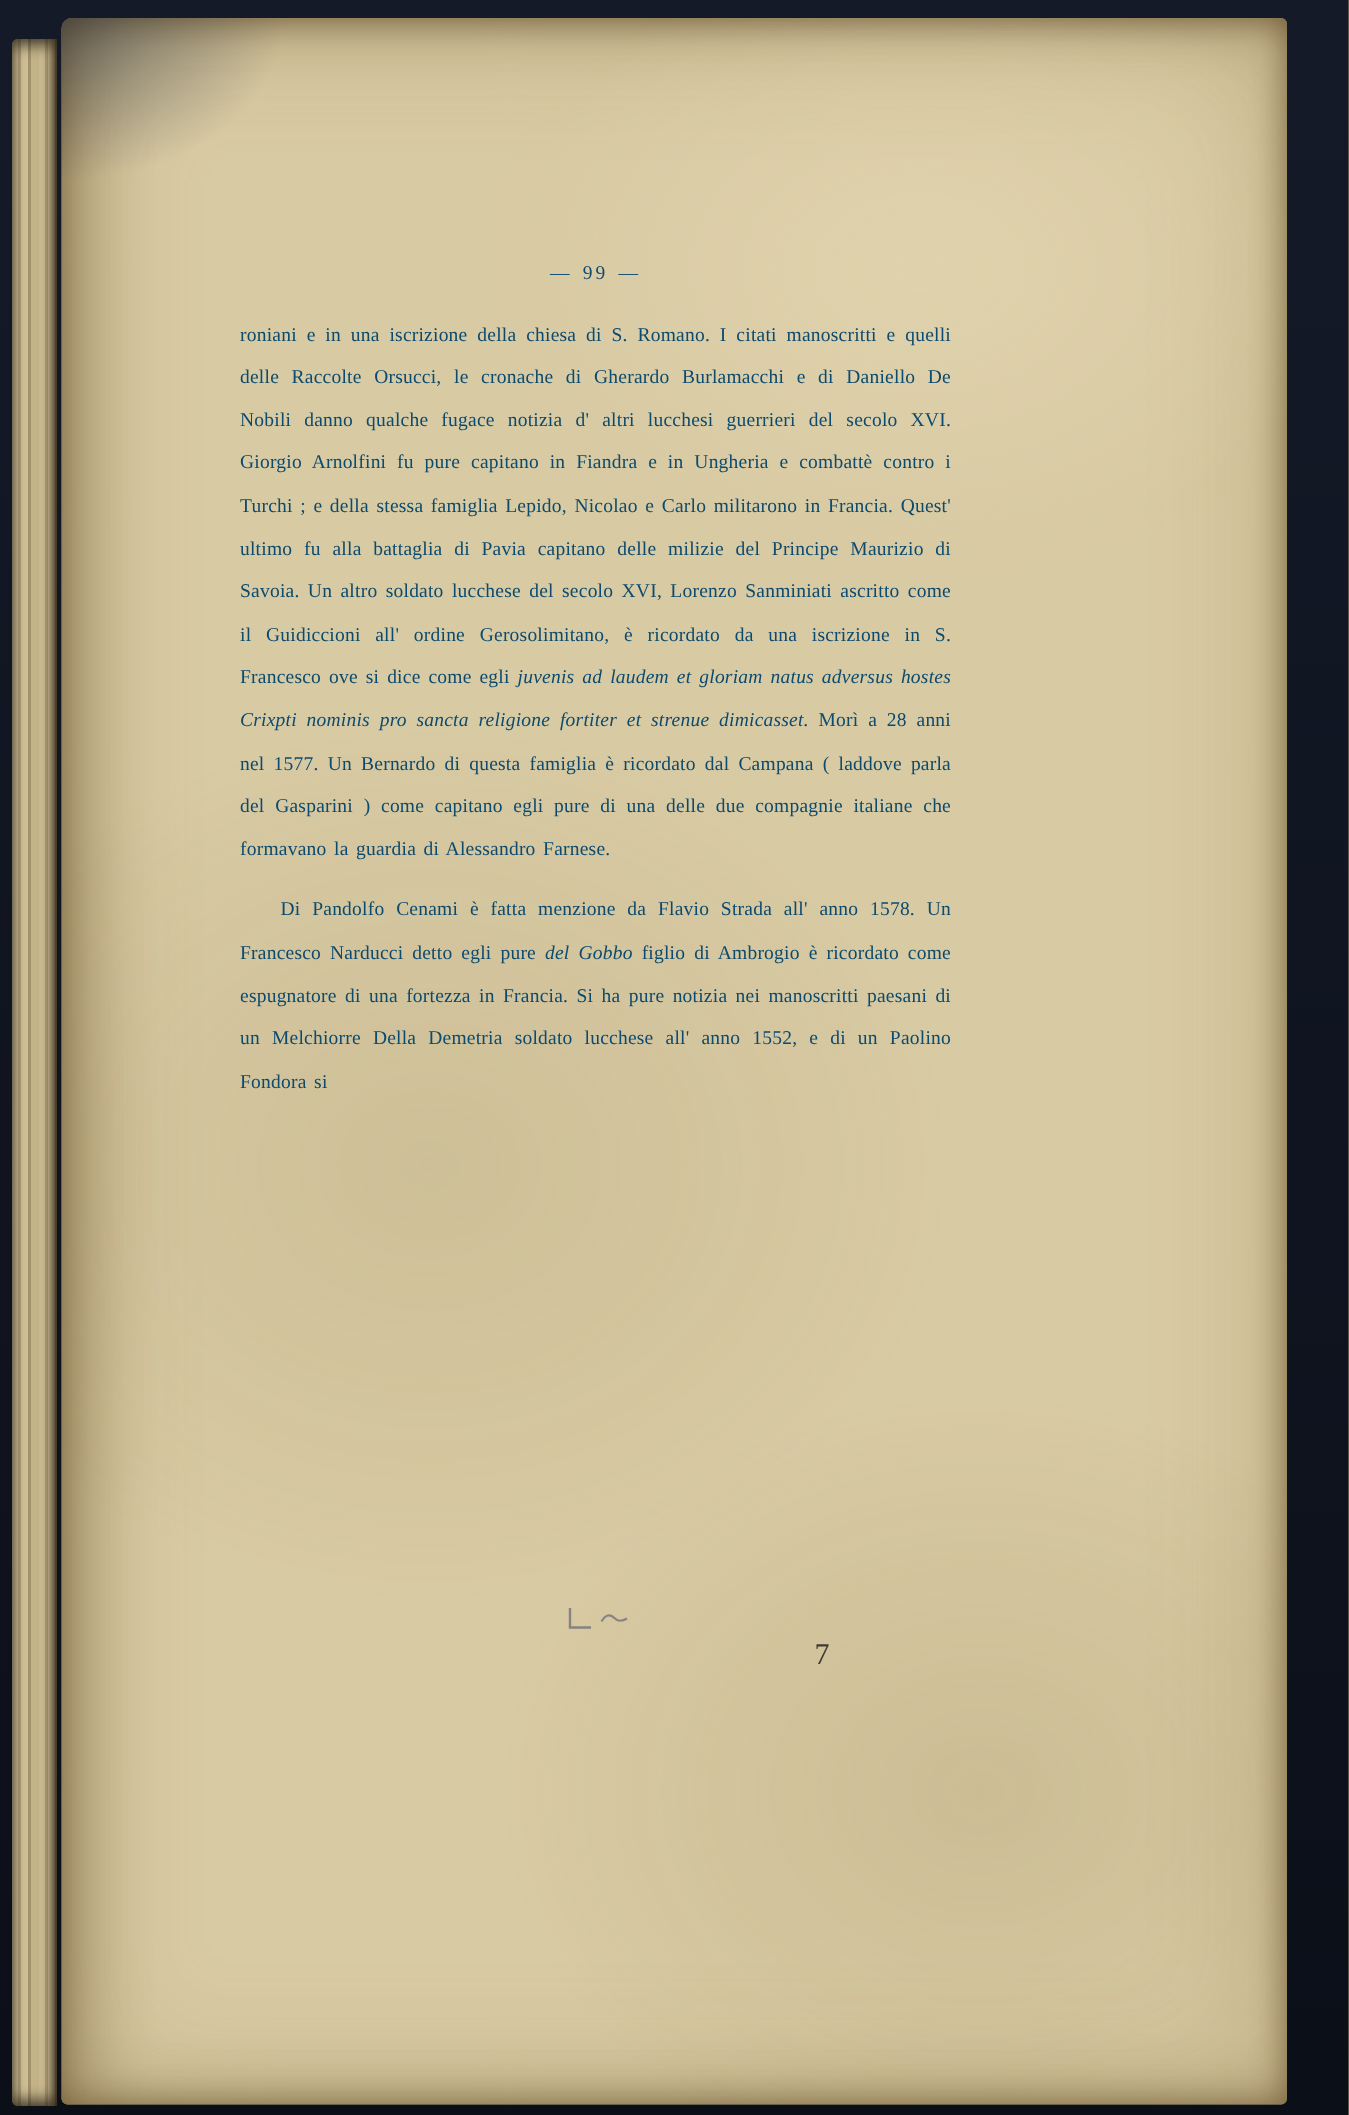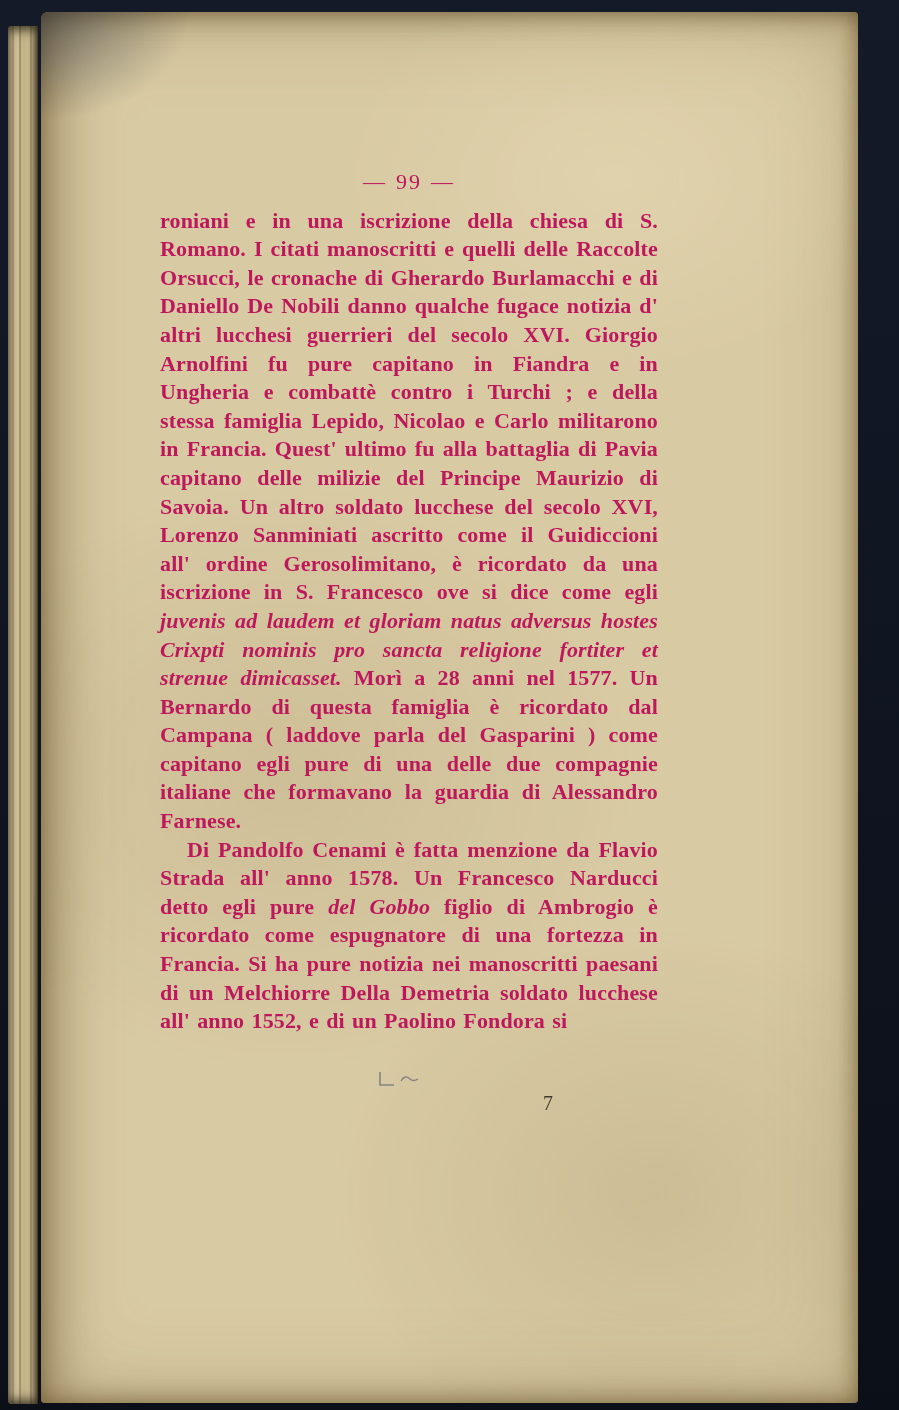--- a/index.html
+++ b/index.html
@@ -62,38 +62,38 @@
     content: "";
     position: absolute; left: 0; top: 0;
     width: 150px; height: 110px;
     border-top-left-radius: 7px;
     background: radial-gradient(ellipse at 0% 0%, rgba(30, 36, 52, .5), rgba(30,36,52,.18) 45%, transparent 70%);
     pointer-events: none;
   }
 
   .textblock {
     position: absolute;
-    left: 119px;
+    left: 107px;
     top: 156px;
     width: 498px;
-    color: #be185d;
-    font-size: 22px;
+    color: #0c4a6e;
+    font-size: 13px;
     line-height: 28.6px;
     text-align: justify;
     word-spacing: 1.6px;
     letter-spacing: 0.15px;
   }
 
   .pagenum {
     text-align: center;
     letter-spacing: 2px;
     margin: 0 0 10px 0;
   }
 
-  .para { margin: 0; font-weight: bold; }
+  .para { margin: 12px; }
   .para.indent { text-indent: 27px; }
   .it { font-style: italic; }
 
   .pencil-mark {
     position: absolute;
     left: 336px;
     top: 1058px;
     opacity: .65;
   }
 

